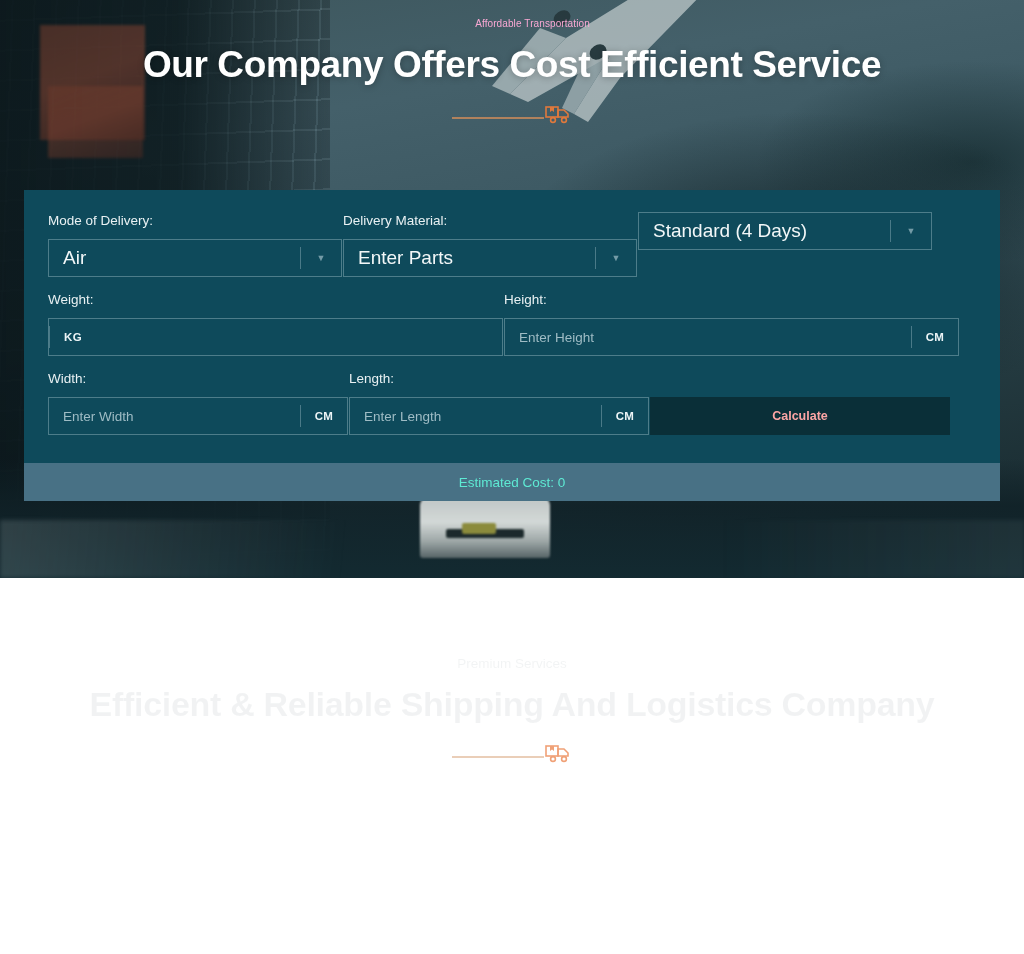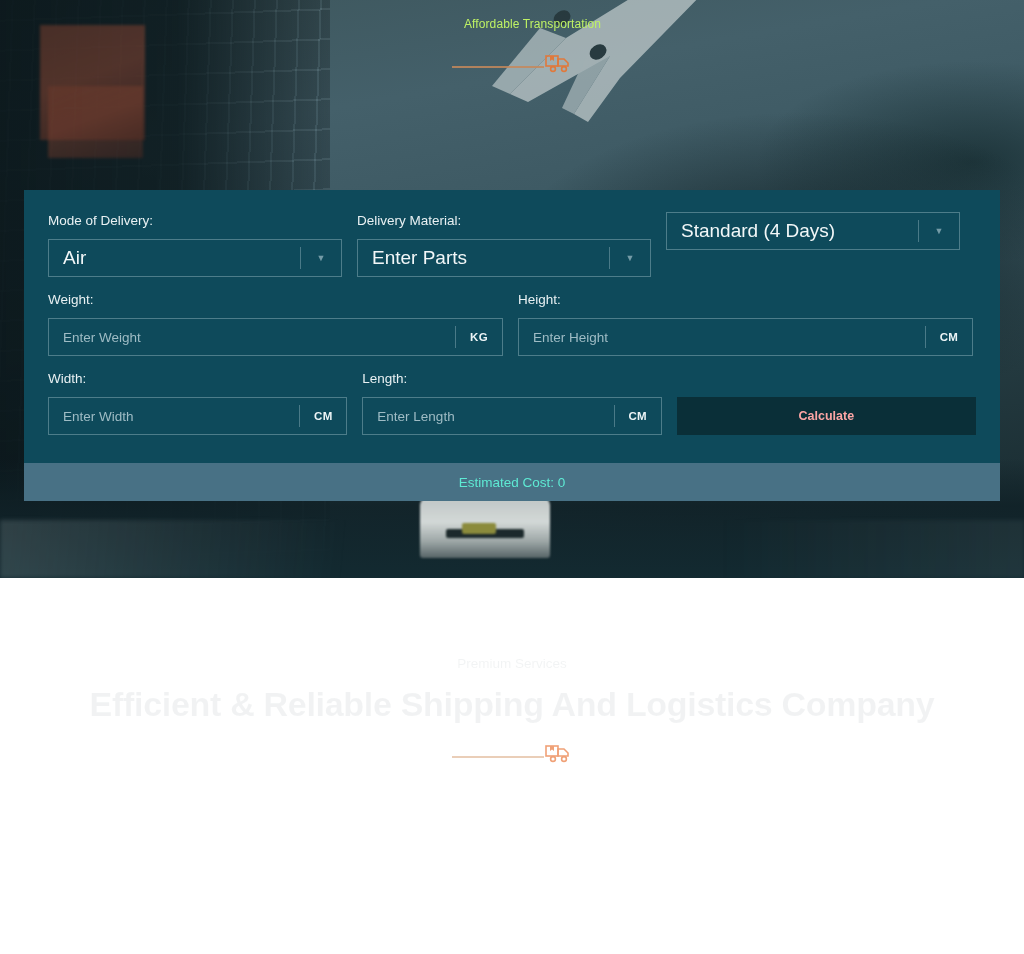--- a/index.html
+++ b/index.html
@@ -102,22 +102,22 @@
   }
 
   .hero-inner {
     position: relative;
     z-index: 5;
     width: 1024px;
     padding-top: 14px;
     text-align: center;
   }
   .eyebrow {
-    font-size: 12px;
-    color: #bef264;
+    font-size: 10px;
+    color: #f9a8d4;
     letter-spacing: .1px;
     line-height: 20px;
     padding-left: 41px;
   }
   .hero-title {
     margin-top: 11px;
     font-size: 37px;
     line-height: 40px;
     font-weight: 700;
     color: #ffffff;
@@ -154,21 +154,21 @@
     left: 24px; top: 190px;
     width: 976px;
     z-index: 8;
   }
   .calc-panel {
     background: #0e4a5b;
     padding: 22px 24px 28px;
   }
   .form-row {
     display: flex;
-    gap: 15px;
+    gap: 1px;
     margin-bottom: 14px;
   }
   .form-row:last-child { margin-bottom: 0; }
   .field { display: flex; flex-direction: column; }
   .field-label {
     font-size: 13.5px;
     color: #e9f1f3;
     margin-bottom: 10px;
     line-height: 17px;
   }
@@ -291,20 +291,21 @@
     </g>
   </svg>
 
   <div class="hero-road"></div>
   <div class="hero-lane"></div>
   <div class="hero-truck"></div>
   <div class="hero-plate"></div>
 
   <div class="hero-inner">
     <div class="eyebrow">Affordable Transportation</div>
+    <h1 class="hero-title">Our Company Offers Cost Efficient Service</h1>
 
     <div class="divider">
       <span class="line"></span>
       <svg class="truck-glyph" viewBox="0 0 28 24">
         <rect x="2" y="5" width="12" height="10" fill="none" stroke="currentColor" stroke-width="1.6"></rect>
         <path d="M6 5 L6 10 L8 8.6 L10 10 L10 5" fill="currentColor"></path>
         <path d="M14 8 L20 8 L24 12 L24 15 L14 15 Z" fill="none" stroke="currentColor" stroke-width="1.6"></path>
         <circle cx="9" cy="18" r="2.4" fill="none" stroke="currentColor" stroke-width="1.6"></circle>
         <circle cx="20" cy="18" r="2.4" fill="none" stroke="currentColor" stroke-width="1.6"></circle>
       </svg>
@@ -339,21 +340,20 @@
             <span class="divider-v"></span>
             <span class="caret">▼</span>
           </div>
         </div>
       </div>
 
       <div class="form-row">
         <div class="field w-half">
           <label class="field-label">Weight:</label>
           <div class="input-box">
-            <input type="text" placeholder="Enter Weight" style="">
             <span class="divider-v"></span>
             <span class="unit">KG</span>
           </div>
         </div>
 
         <div class="field w-half">
           <label class="field-label">Height:</label>
           <div class="input-box">
             <input type="text" placeholder="Enter Height" style="">
             <span class="divider-v"></span>

